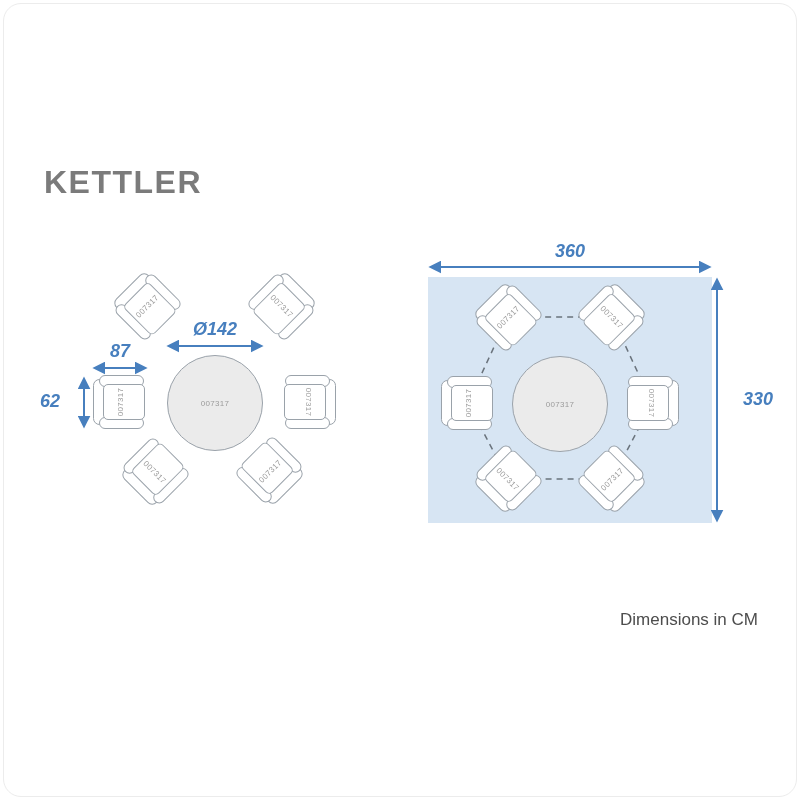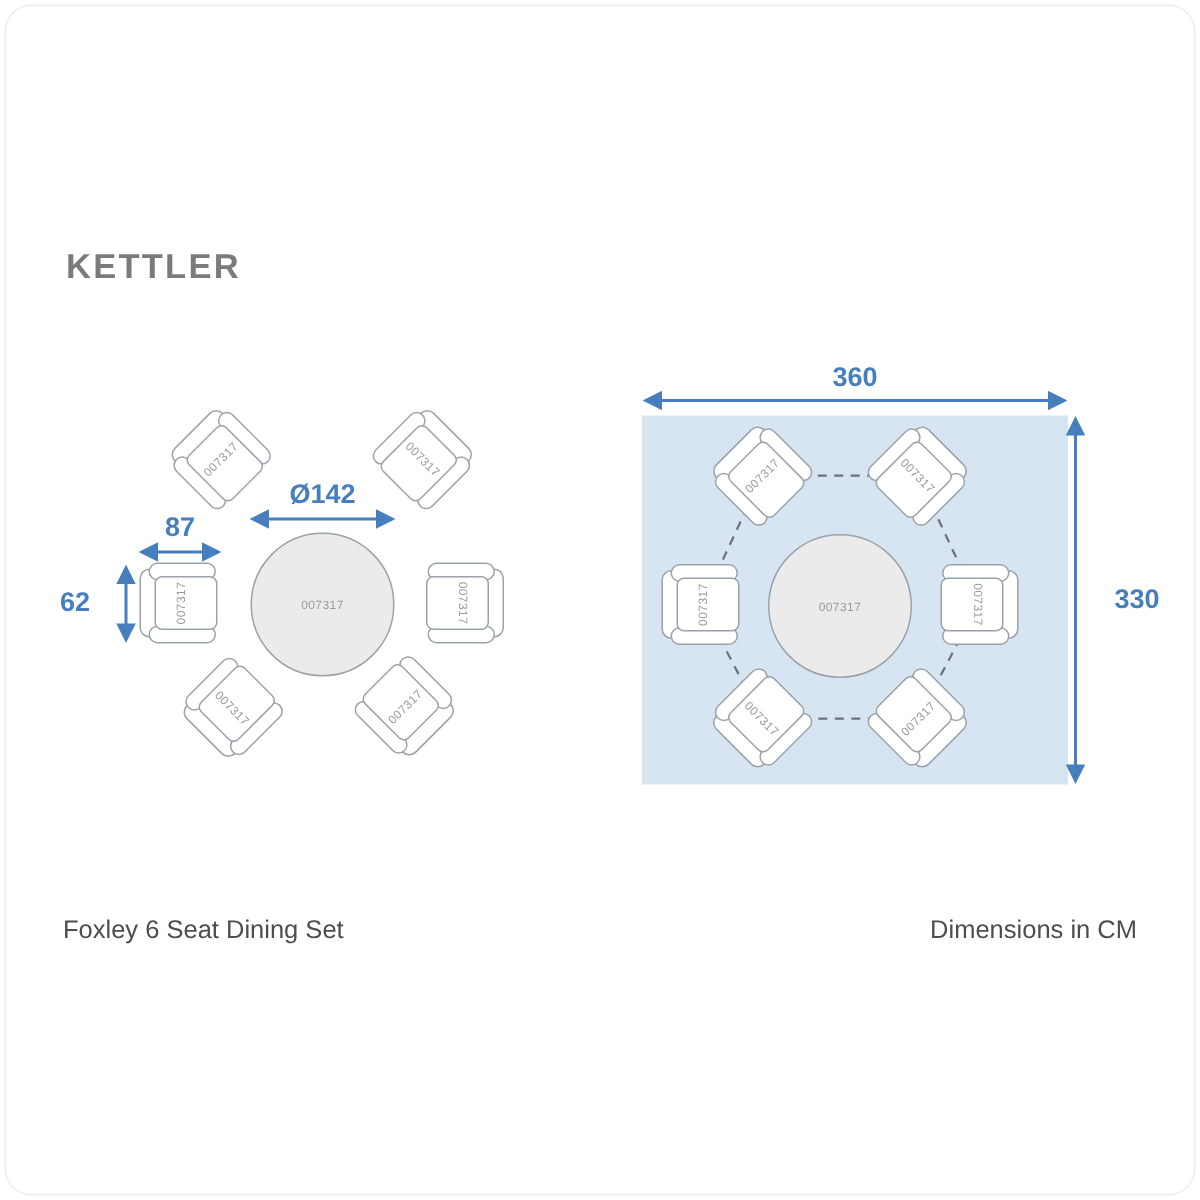--- a/index.html
+++ b/index.html
@@ -15,21 +15,21 @@
   html,body{margin:0;padding:0;}
   body{
     width:800px;height:800px;background:#fff;
     font-family:"Liberation Sans",sans-serif;
     position:relative;overflow:hidden;
   }
   .canvas{position:absolute;inset:0;}
   .frame{position:absolute;inset:3px;border:1px solid #ececec;border-radius:18px;z-index:0;}
   .logo{
     position:absolute;left:44px;top:164px;z-index:4;
-    font-size:23px;font-weight:800;letter-spacing:1.5px;color:var(--logo);
+    font-size:32px;font-weight:800;letter-spacing:1.5px;color:var(--logo);
   }
   .footprint{
     position:absolute;left:428px;top:277px;width:284px;height:246px;
     background:var(--footprint);z-index:1;
   }
   .overlay{position:absolute;left:0;top:0;width:800px;height:800px;z-index:2;pointer-events:none;}
   .dimline{stroke:var(--accent);stroke-width:2;}
   .arrowhead{fill:var(--accent);}
   .hexagon{fill:none;stroke:#6a737c;stroke-width:1.5;stroke-dasharray:6 5;}
 
@@ -74,21 +74,21 @@
   
   .r-left {left:441px; top:376px; transform:rotate(-90deg);}
   .r-right{left:625px; top:376px; transform:rotate(90deg);}
   .r-tl   {left:481px; top:290px; transform:rotate(-45deg);}
   .r-tr   {left:585px; top:290px; transform:rotate(45deg);}
   .r-bl   {left:481px; top:452px; transform:rotate(-135deg);}
   .r-br   {left:585px; top:452px; transform:rotate(135deg);}
 
   .dim{
     position:absolute;z-index:4;color:var(--accent);
-    font-size:18px;font-weight:700;text-align:center;
+    font-size:18px;font-weight:700;text-align:center;font-style:italic;
   }
   .dim-dia{left:155px;top:319px;width:120px;}
   .dim-69 {left:90px; top:341px;width:60px;}
   .dim-62 {left:26px; top:391px;width:48px;text-align:center;}
   .dim-360{left:510px;top:241px;width:120px;}
   .dim-330{left:726px;top:389px;width:64px;text-align:center;}
 
   .caption{
     position:absolute;top:610px;z-index:4;
     font-size:17px;color:var(--text);
@@ -238,16 +238,15 @@
         <span class="code">007317</span>
       </div>
   </div>
 
   <div class="dim dim-dia">Ø142</div>
   <div class="dim dim-69">87</div>
   <div class="dim dim-62">62</div>
   <div class="dim dim-360">360</div>
   <div class="dim dim-330">330</div>
 
-  <div class="caption caption-left">Foxley 6 Seat Dining Set</div>
   <div class="caption caption-right">Dimensions in CM</div>
 
 </div>
 
 </body></html>

